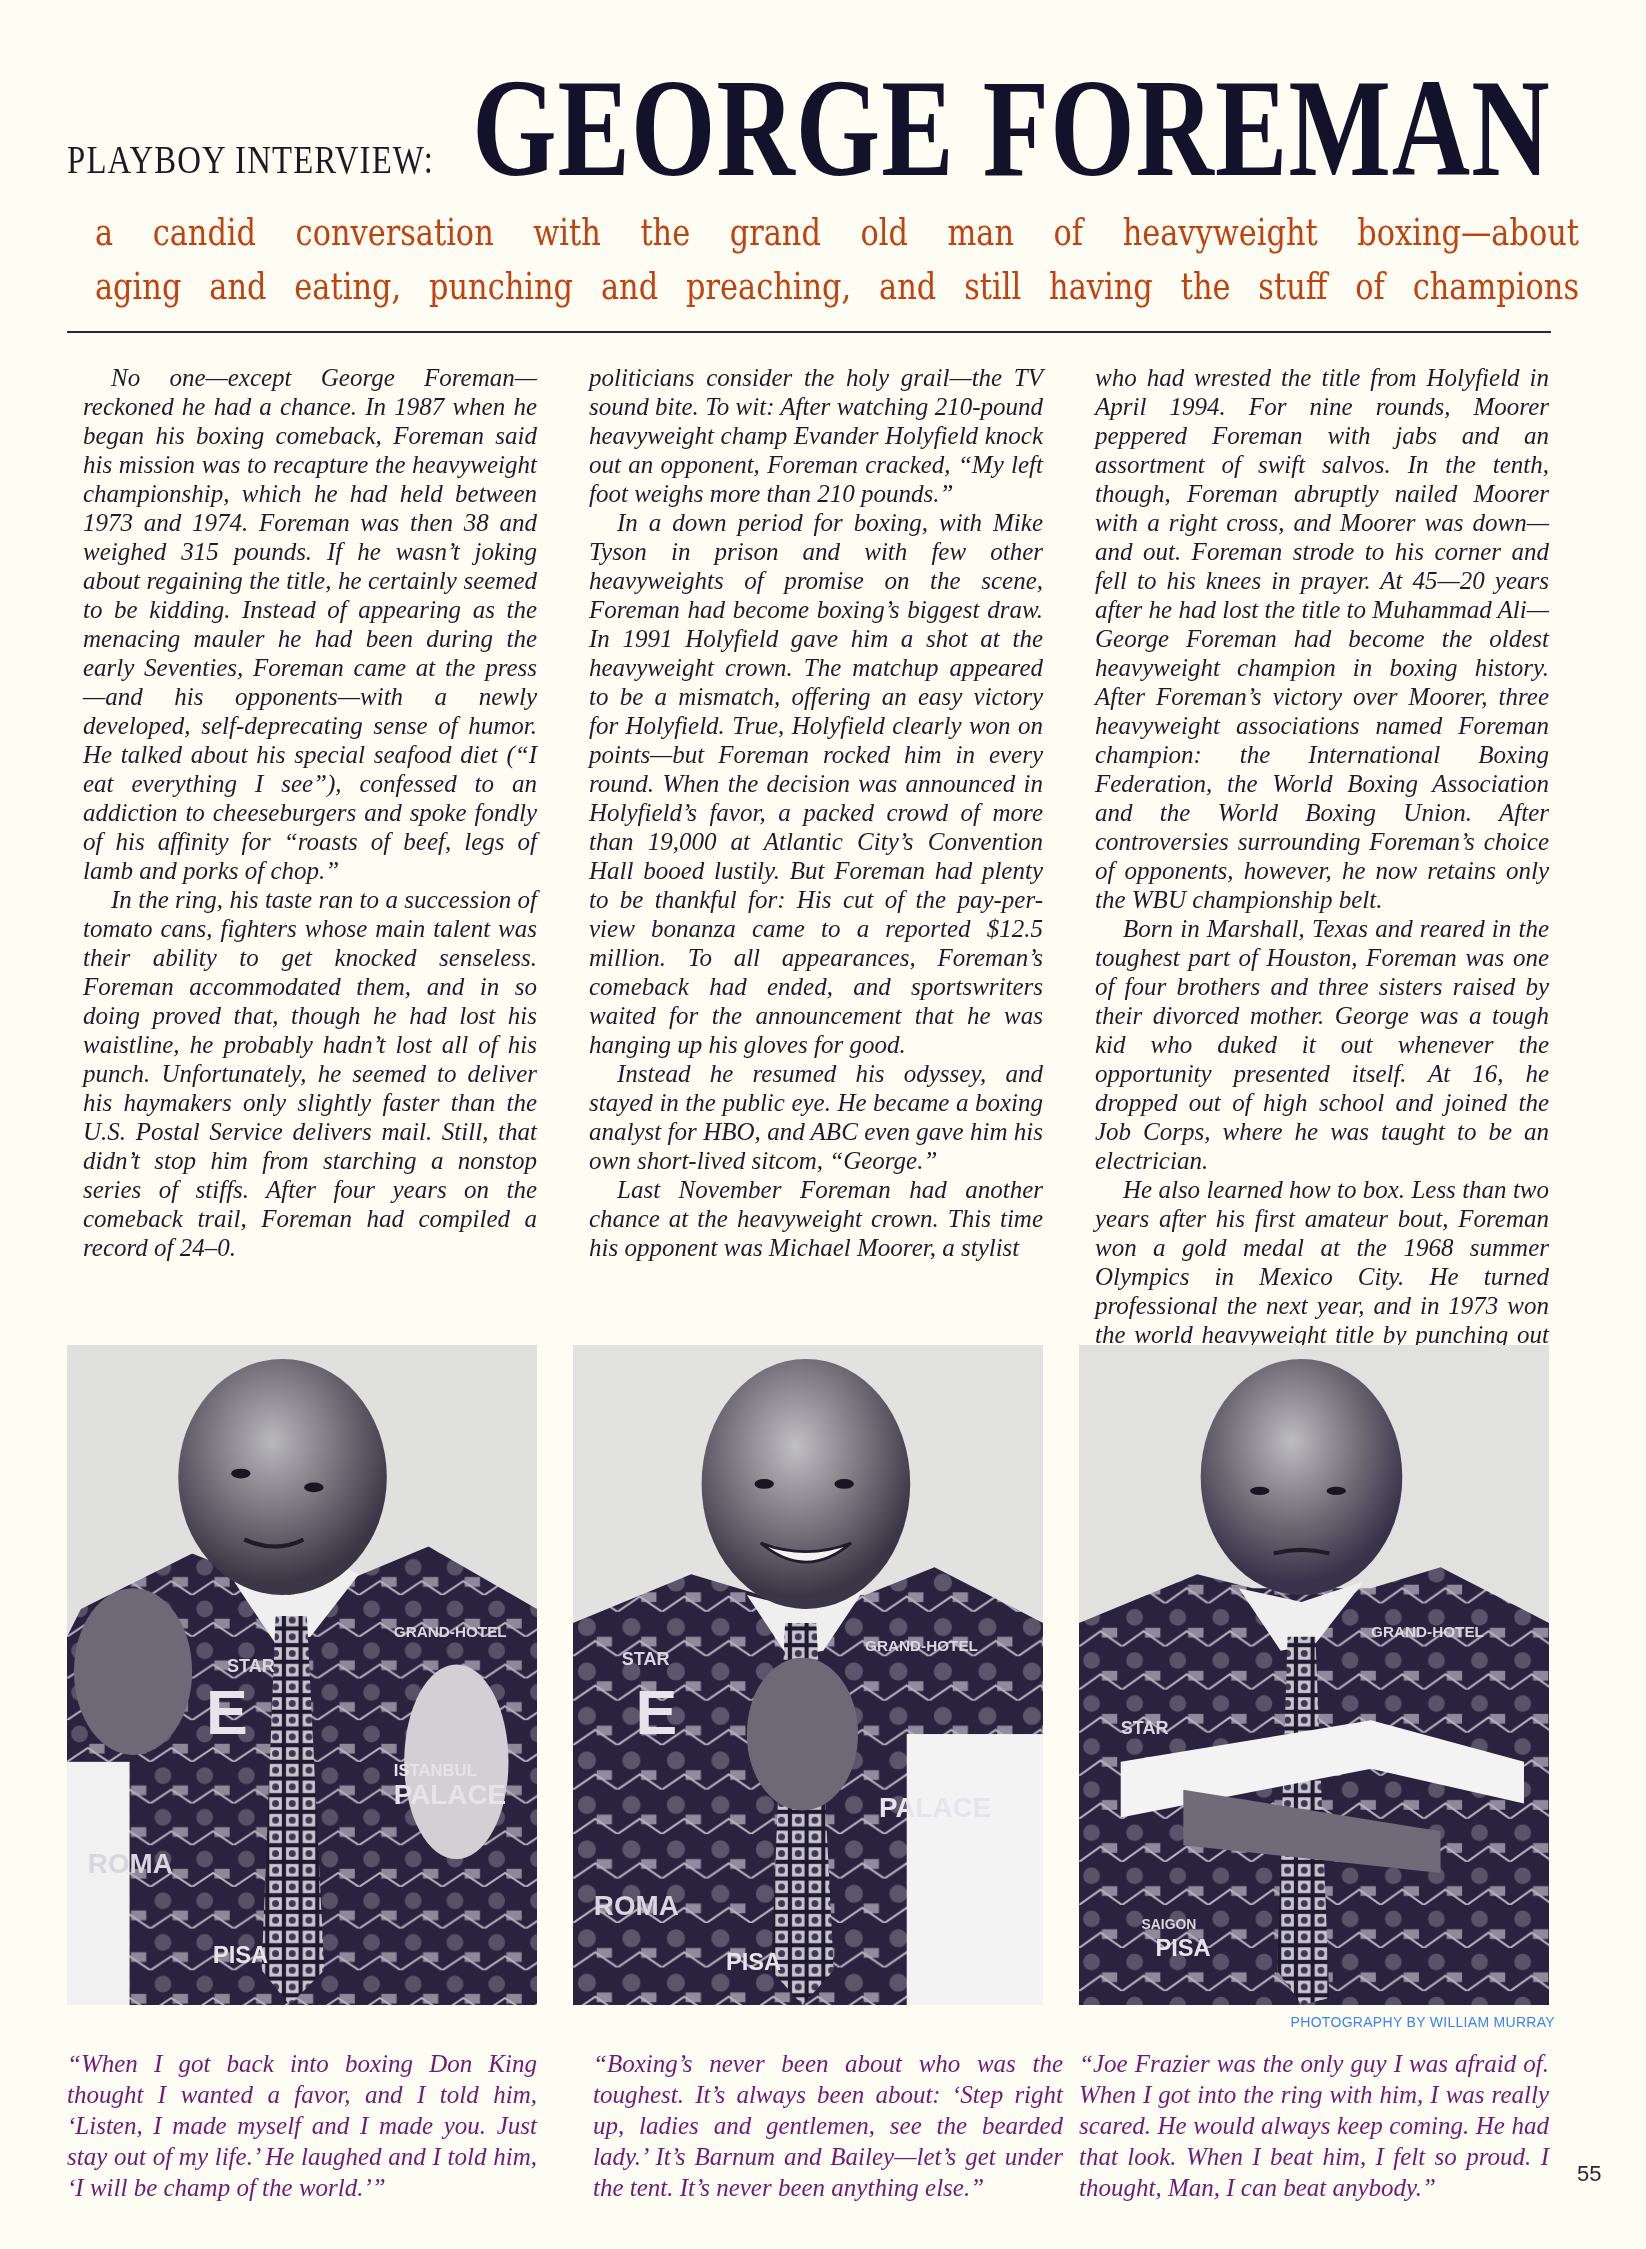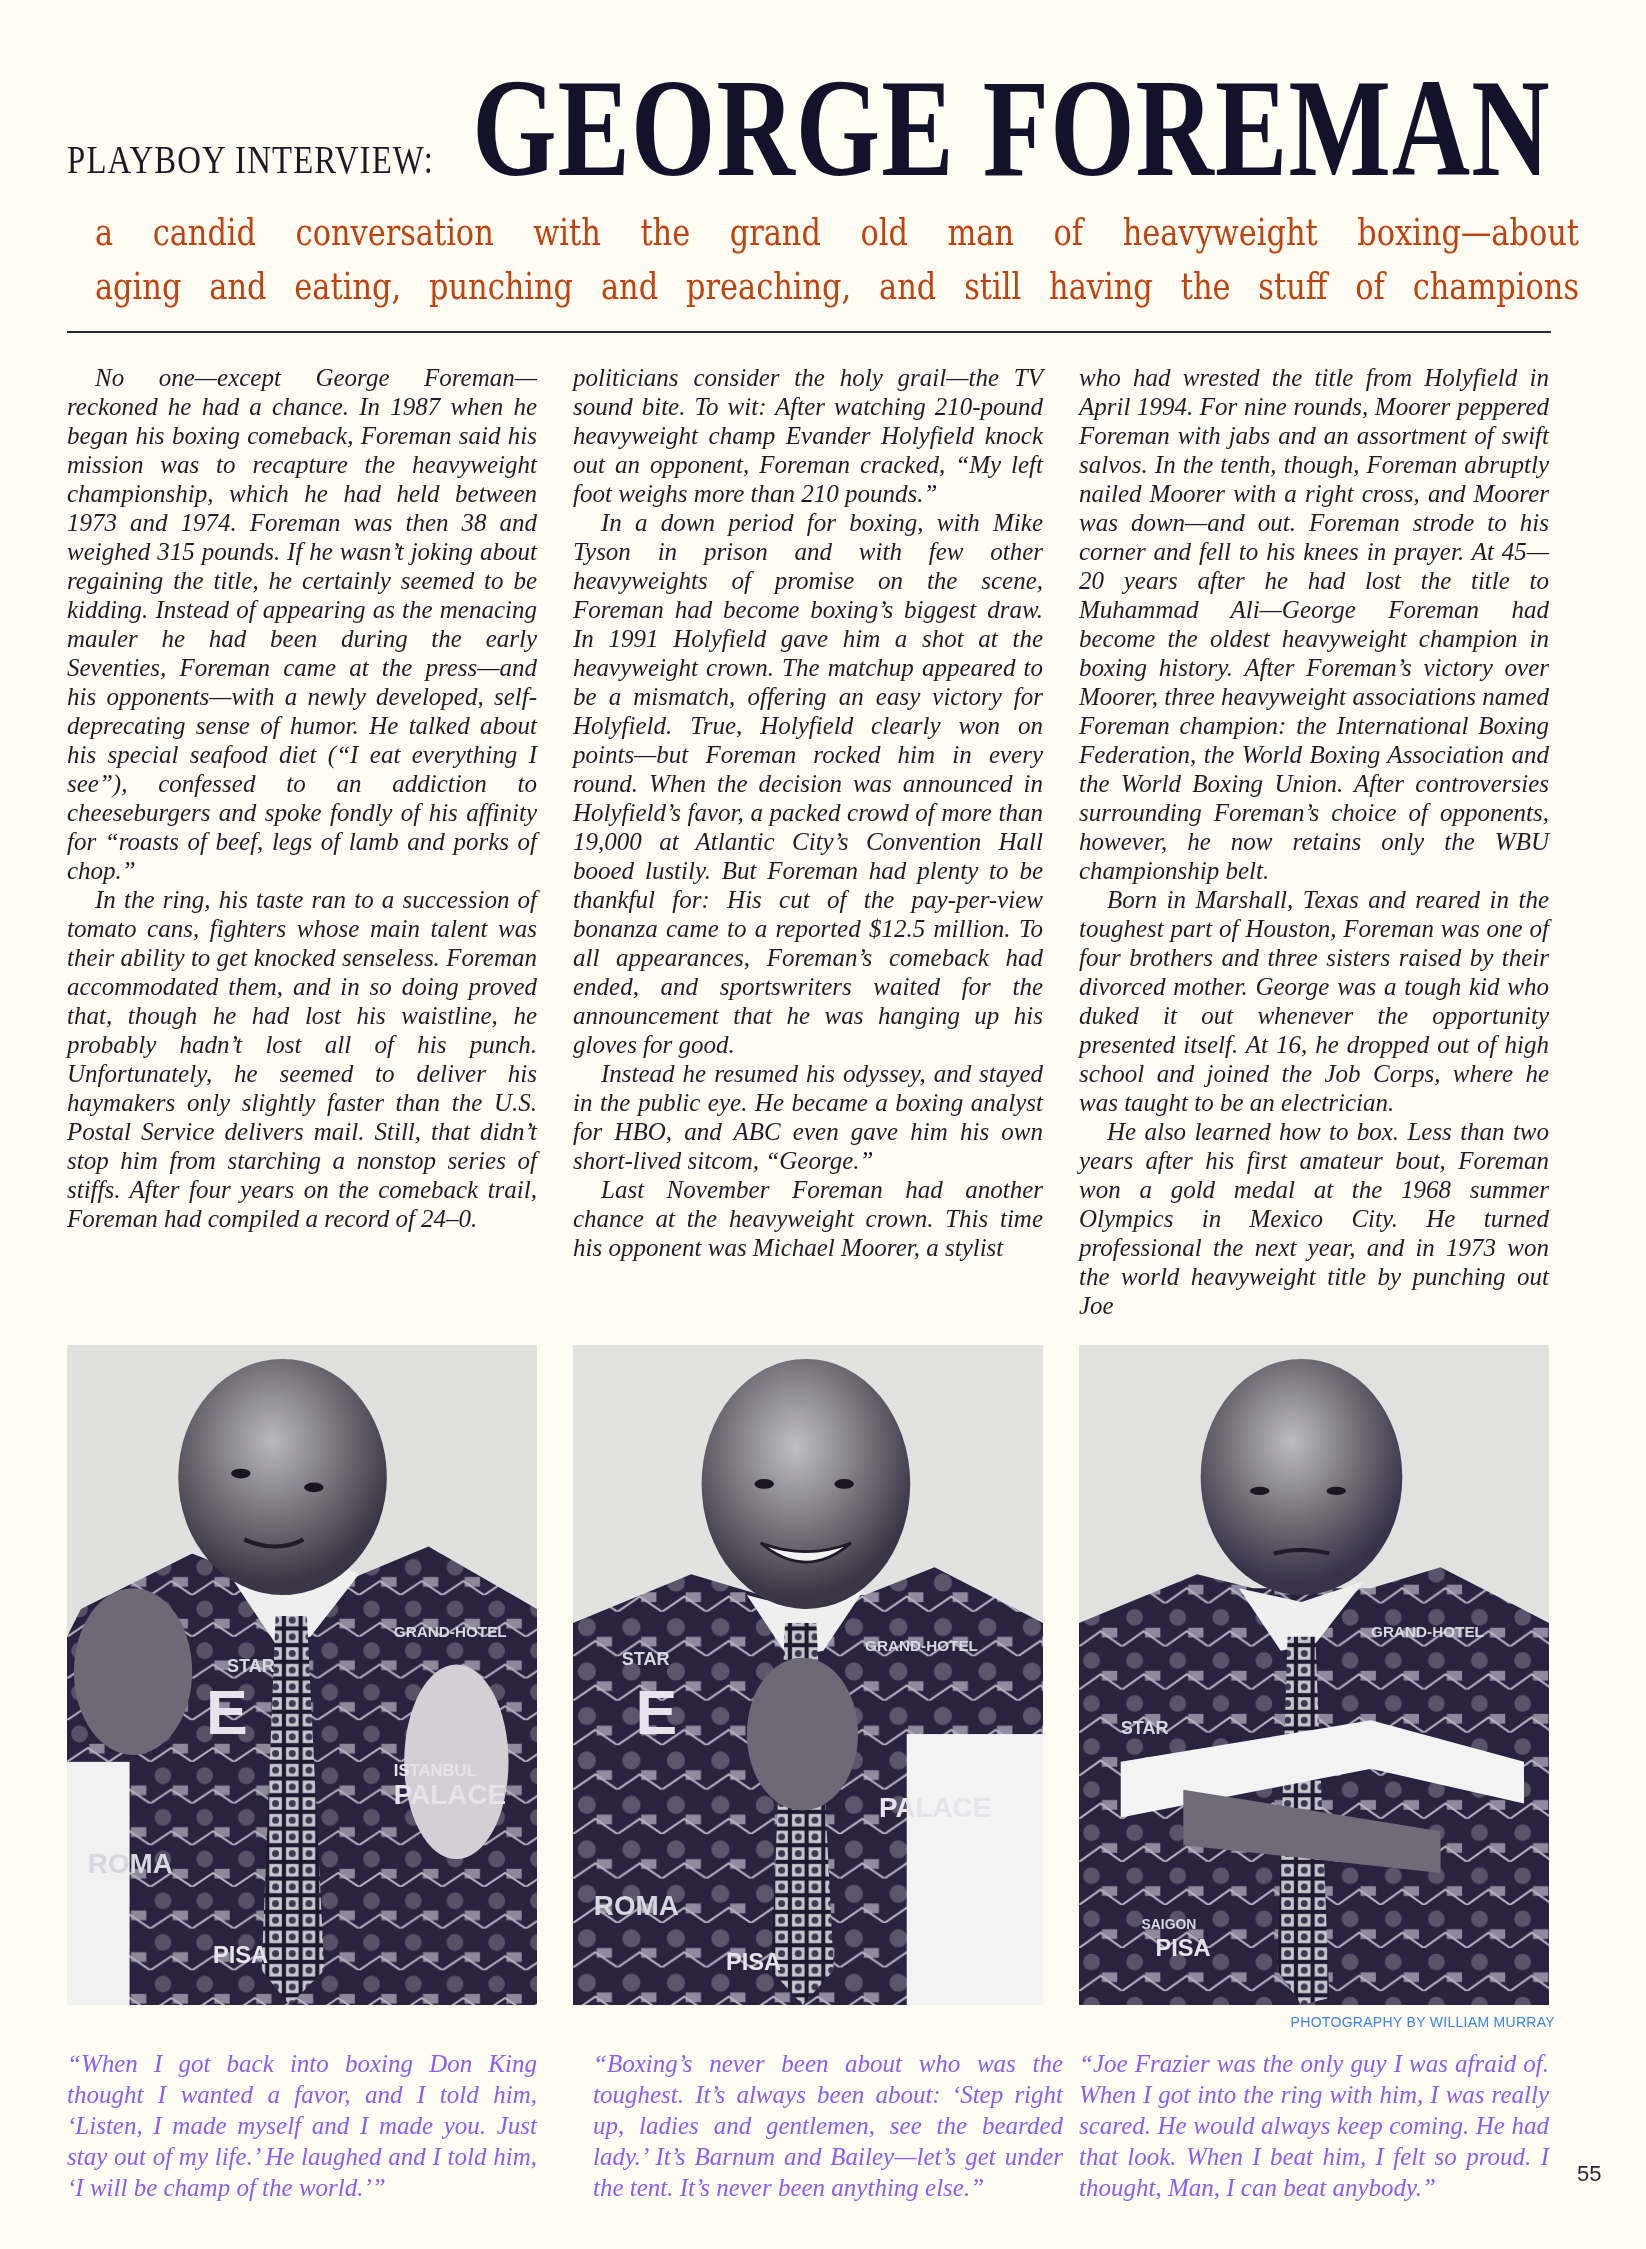--- a/index.html
+++ b/index.html
@@ -10,37 +10,37 @@
   .headline .kicker { position: absolute; left: 0; bottom: 8.3px; font-family: "Liberation Serif", serif; font-size: 40px; letter-spacing: 1.4px; transform: scaleX(0.82); transform-origin: left bottom; color: #1d1a26; white-space: nowrap; }
   .headline .name { position: absolute; right: 0; bottom: 0; font-family: "Liberation Serif", serif; font-weight: bold; font-size: 139px; line-height: 125px; transform: scaleX(0.78); transform-origin: right bottom; color: #14112a; white-space: nowrap; letter-spacing: 1.4px; }
 
   .deck { position: absolute; left: 67px; top: 205px; width: 1484px; font-family: "DejaVu Serif", serif; font-size: 38px; line-height: 54px; color: #c2410c; margin-left: 28px; }
   .deck .line { display: block; text-align: justify; text-align-last: justify; white-space: nowrap; transform: scaleX(0.8); transform-origin: left; width: 125%; }
 
   .rule { position: absolute; left: 67px; top: 331px; width: 1484px; height: 2.1px; background: #2b2838; }
 
   .columns { position: absolute; top: 363px; left: 67px; width: 1484px; height: 959px; }
   .col { position: absolute; top: 0; width: 470px; font-family: "Liberation Serif", serif; font-style: italic; font-size: 25px; line-height: 29px; text-align: justify; hyphens: manual; color: #1f1c28; }
-  .col p { text-indent: 28px; }
+  .col p { text-indent: 28px; margin-left: 16px; }
   .col p.cont { text-indent: 0; }
   .col1 { left: 0; }
   .col2 { left: 506px; }
   .col3 { left: 1012px; }
 
   .photos { position: absolute; top: 1345px; left: 67px; width: 1484px; height: 660px; }
   .photo { position: absolute; top: 0; width: 470px; height: 660px; background: linear-gradient(180deg, #e6e6e4 0%, #dcdcdb 100%); overflow: hidden; }
   .photo1 { left: 0; }
   .photo2 { left: 506px; }
   .photo3 { left: 1012px; }
   .photo svg { width: 100%; height: 100%; display: block; }
 
   .credit { position: absolute; top: 2014px; right: 92px; font-family: "Liberation Sans", sans-serif; font-size: 14px; letter-spacing: 0.3px; color: #3b82f6; white-space: nowrap; }
 
   .quotes { position: absolute; top: 2048px; left: 67px; width: 1484px; }
-  .quote { position: absolute; top: 0; width: 470px; font-family: "Liberation Serif", serif; font-style: italic; font-size: 25px; line-height: 31px; text-align: justify; color: #8b5cf6; }
+  .quote { position: absolute; top: 0; width: 470px; font-family: "Liberation Serif", serif; font-style: italic; font-size: 25px; line-height: 31px; text-align: justify; color: #701a75; }
   .quote1 { left: 0; }
   .quote2 { left: 506px; margin-left: 20px; }
   .quote3 { left: 1012px; }
 
   .folio { position: absolute; top: 2161px; left: 1577px; font-family: "Liberation Sans", sans-serif; font-size: 22px; color: #2a2733; }
 </style>
 </head>
 <body>
 
 <div class="headline">

